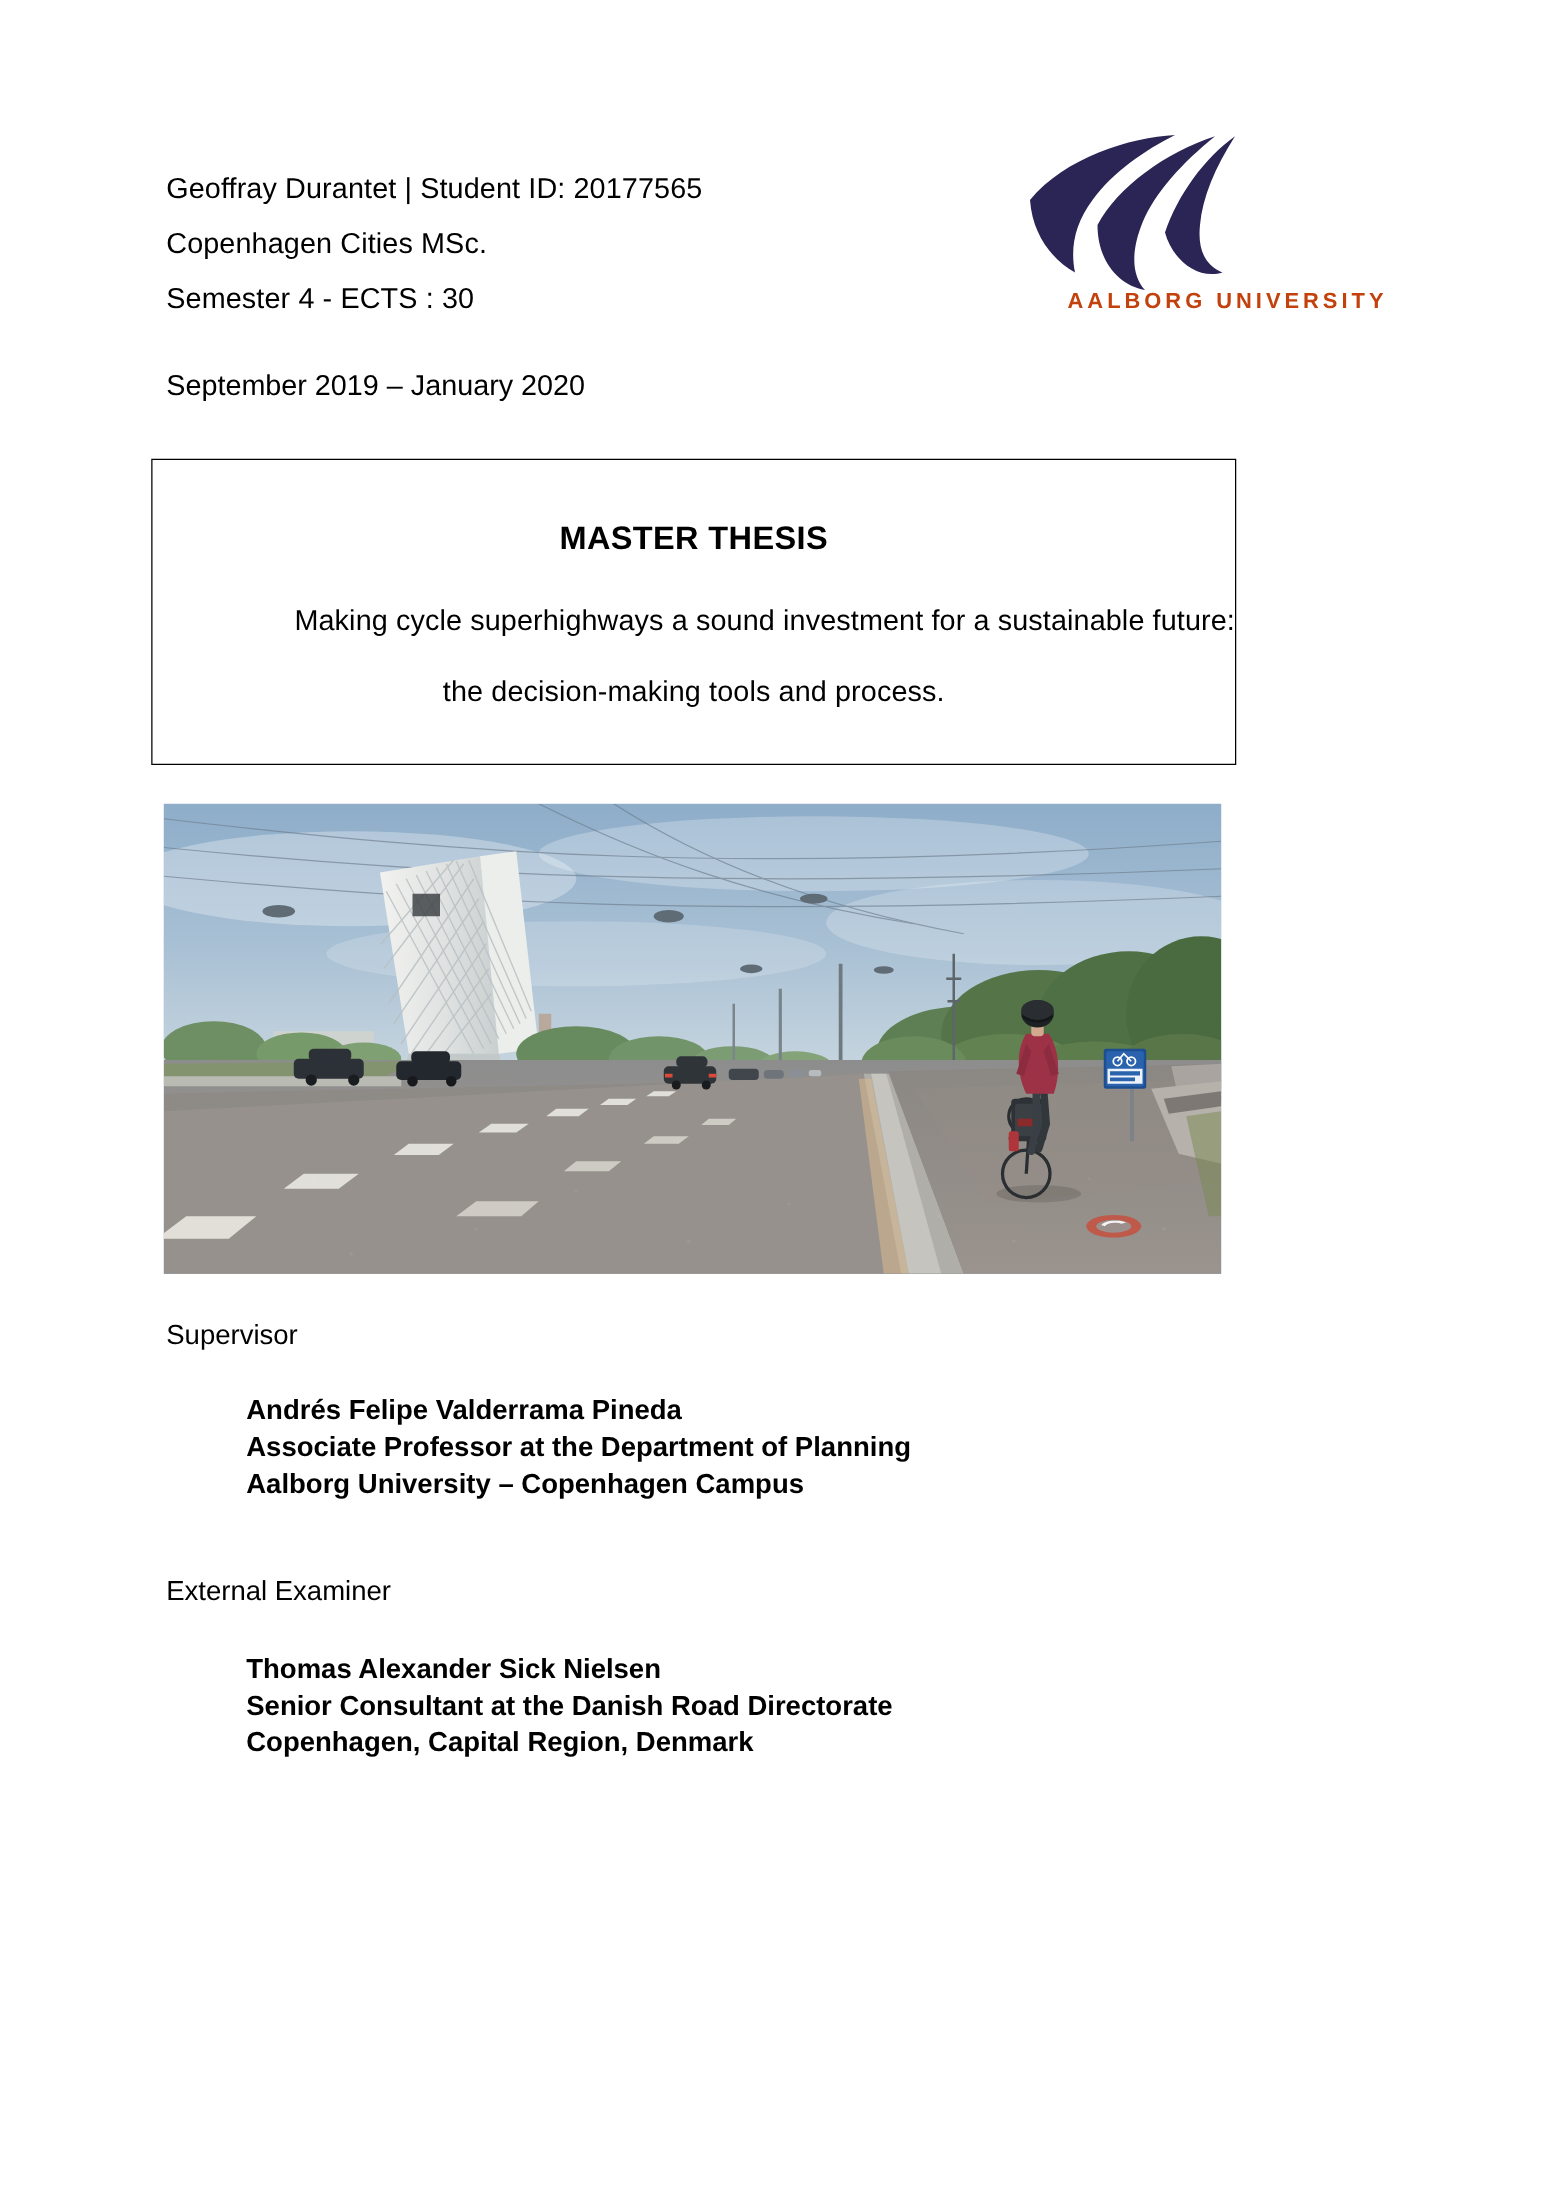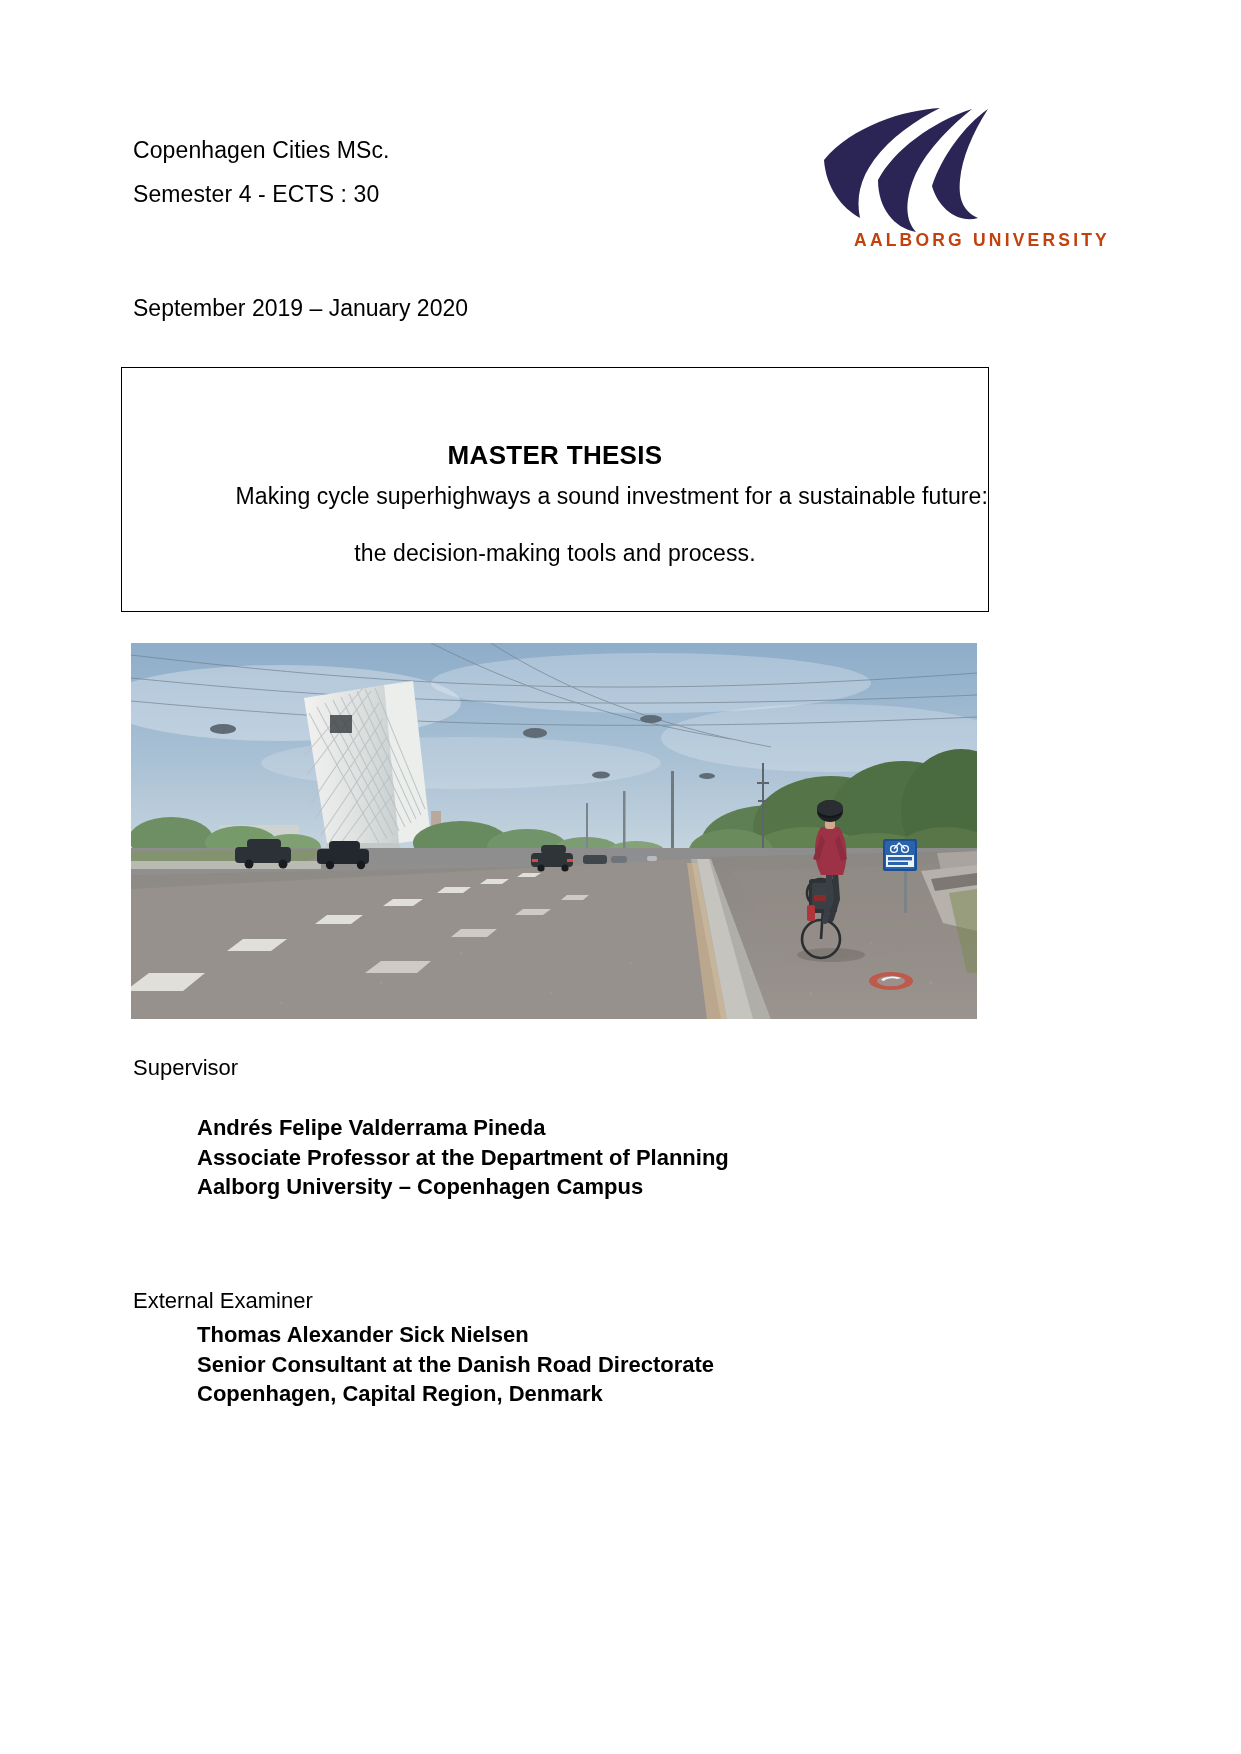--- a/index.html
+++ b/index.html
@@ -87,21 +87,20 @@
     background: #fff;
   }
   .title-main {
     position: absolute;
     left: 0; right: 0;
     top: 47px;
     text-align: center;
     font-size: 26px;
     font-weight: bold;
     letter-spacing: 0.3px;
-    margin-top: 25px;
   }
   .title-sub1 {
     position: absolute;
     left: 0; right: 0;
     top: 115px;
     text-align: right;
     font-size: 23px;
     letter-spacing: 0.1px;
   }
   .title-sub2 {
@@ -134,30 +133,31 @@
   }
   .role-body {
     position: absolute;
     font-size: 22px;
     line-height: 29.5px;
     white-space: nowrap;
     font-weight: bold;
   }
   .sup-head { left: 133px; top: 1053px; }
   .sup-body { left: 197px; top: 1113px; }
-  .ext-head { left: 133px; top: 1258px; margin-top: 28px; }
+  .ext-head { left: 133px; top: 1258px; }
   .ext-body { left: 197px; top: 1320px; }
   .role-body div { white-space: nowrap; }
 </style>
 </head>
 <body>
 
 <div class="page">
 
   <div class="header-block">
+    <div class="header-line">Geoffray Durantet | Student ID: 20177565</div>
     <div class="header-line">Copenhagen Cities MSc.</div>
     <div class="header-line">Semester 4 - ECTS : 30</div>
   </div>
 
   <div class="date-line">September 2019 – January 2020</div>
 
   <div class="logo-wrap">
     <div class="logo-mark">
       <svg viewBox="0 0 190 125" width="190" height="125" xmlns="http://www.w3.org/2000/svg">
         <g fill="#2b2555">

